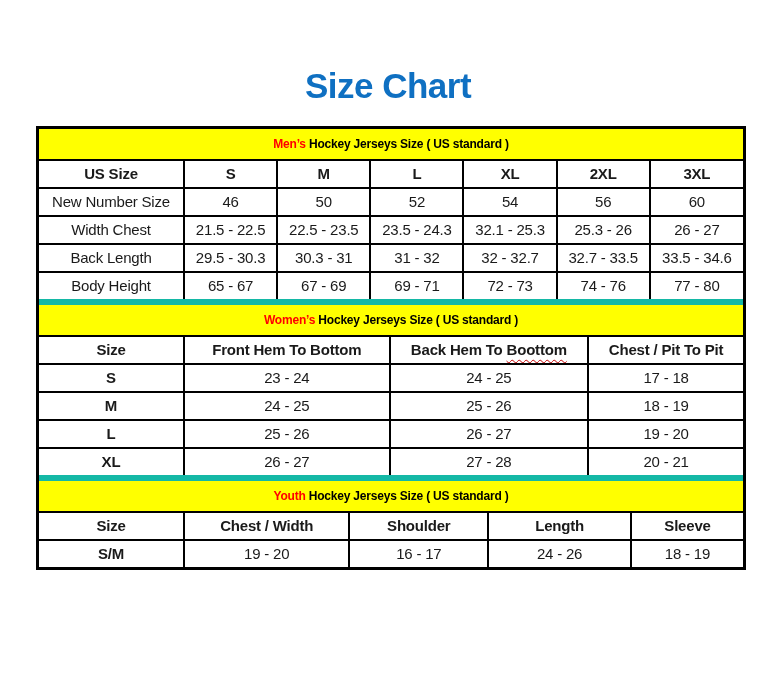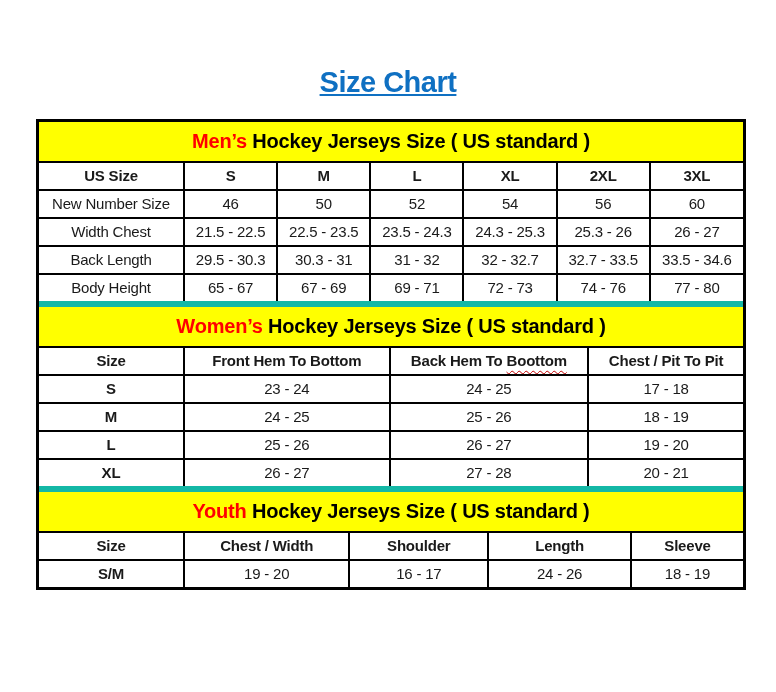--- a/index.html
+++ b/index.html
@@ -9,39 +9,38 @@
     background: #ffffff;
     font-family: "Liberation Sans", sans-serif;
     color: #1a1a1a;
   }
   .page { width: 776px; height: 692px; overflow: hidden; }
 
   .page-title {
     margin-top: 66px;
     margin-bottom: 20px;
     text-align: center;
-    font-size: 29px;
+    font-size: 35px;
     font-weight: bold;
     letter-spacing: -0.5px;
     color: #0f70c2;
-    text-decoration: underline;
   }
 
   .chart {
     width: 710px;
     margin-left: 36px;
     border: 3px solid #000;
   }
 
   .band {
     background: #ffff00;
     border-bottom: 2px solid #000;
     text-align: center;
     padding: 8px 20px;
-    font-size: 20px;
+    font-size: 12px;
     font-weight: bold;
     color: #000;
     letter-spacing: -0.2px;
   }
   .band + table { margin-top: 0; }
   .band.mid { border-top: 6px solid #14b8a6; }
   .accent { color: #ff0000; }
 
   table {
     width: 100%;
@@ -111,21 +110,21 @@
         <td>52</td>
         <td>54</td>
         <td>56</td>
         <td>60</td>
       </tr>
       <tr>
         <td class="rl-plain">Width Chest</td>
         <td>21.5 - 22.5</td>
         <td>22.5 - 23.5</td>
         <td>23.5 - 24.3</td>
-        <td>24.3 - 25.3</td>
+        <td>32.1 - 25.3</td>
         <td>25.3 - 26</td>
         <td>26 - 27</td>
       </tr>
       <tr>
         <td class="rl-plain">Back Length</td>
         <td>29.5 - 30.3</td>
         <td>30.3 - 31</td>
         <td>31 - 32</td>
         <td>32 - 32.7</td>
         <td>32.7 - 33.5</td>

